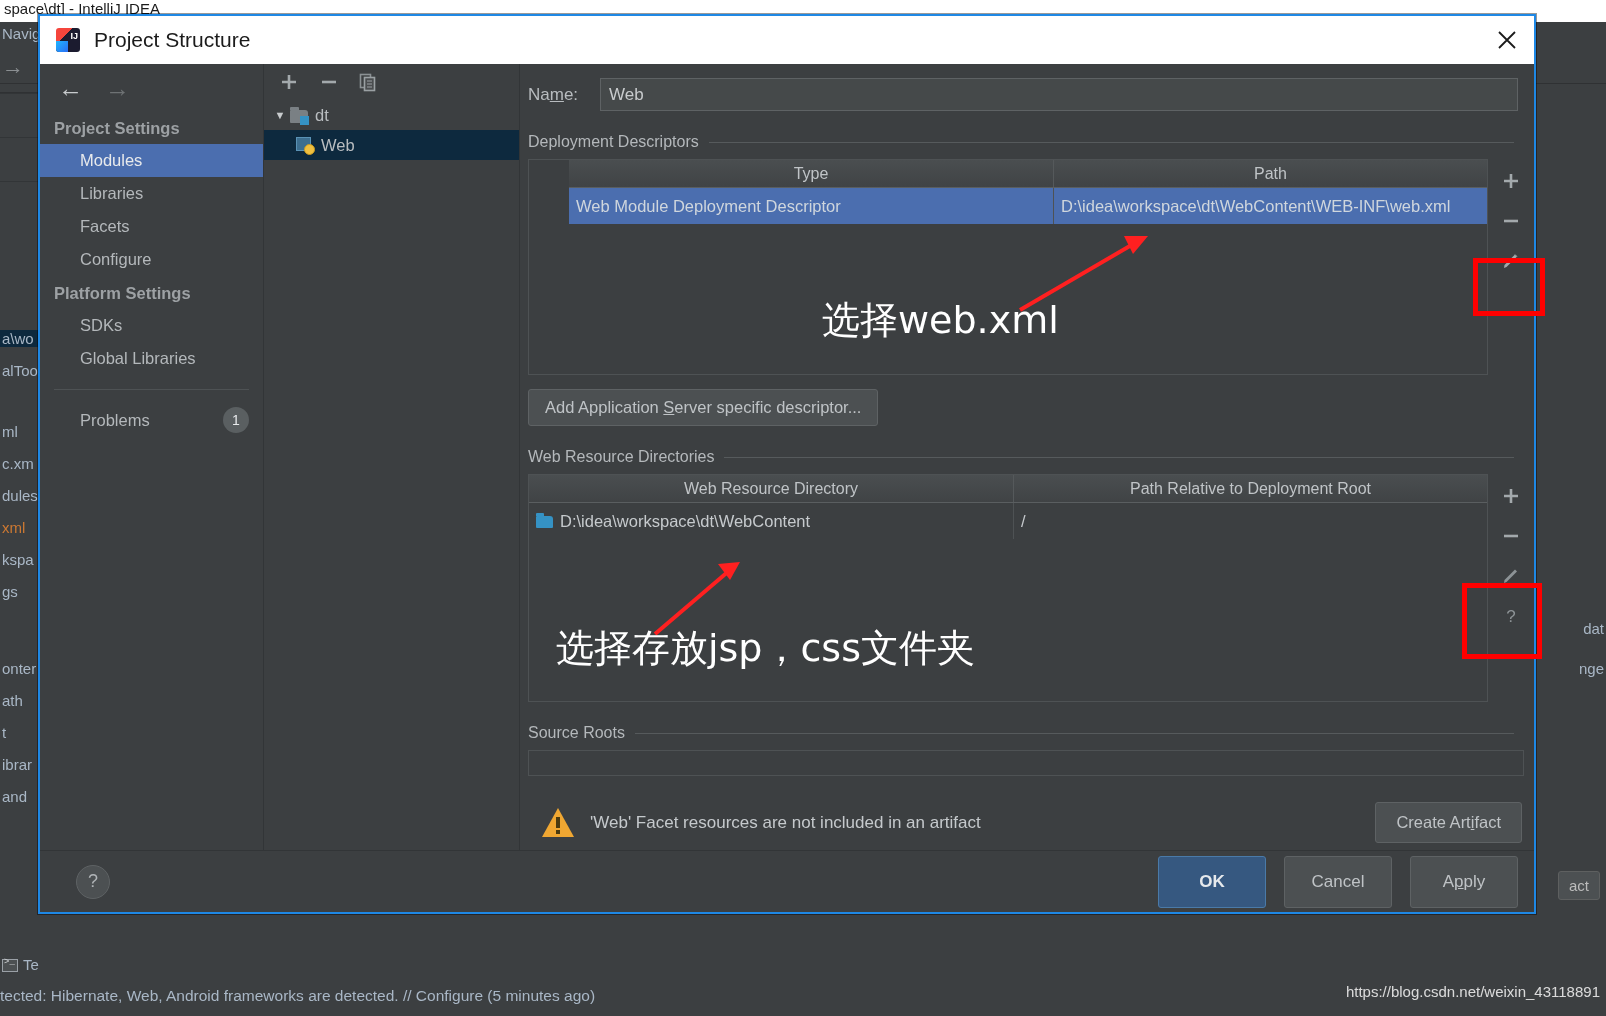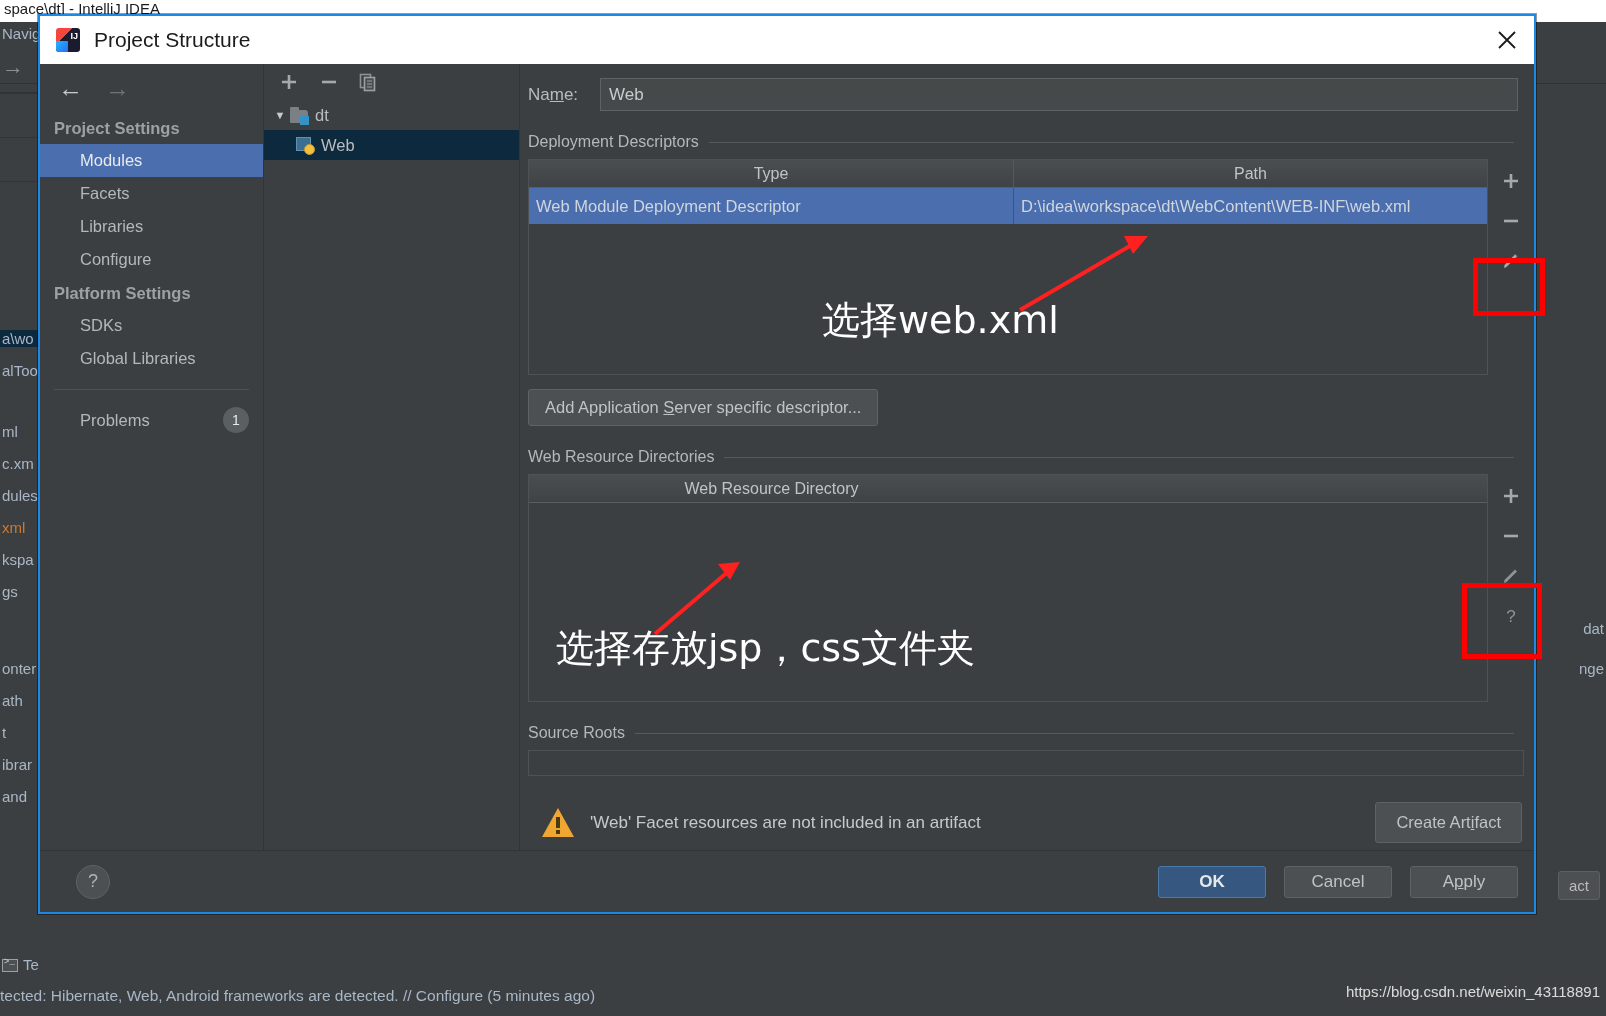--- a/index.html
+++ b/index.html
@@ -310,21 +310,21 @@
   }
   #help-btn {
     width: 34px; height: 34px; border-radius: 50%;
     background: #4c5052; border: 1px solid #5e6264;
     color: #b0b4b7; font-size: 18px;
     display: flex; align-items: center; justify-content: center;
     cursor: pointer; margin-left: 20px;
   }
   #footer-spacer { flex: 1; }
   .fbtn {
-    min-width: 108px; height: 32px; margin-left: 18px;
+    min-width: 108px; height: 52px; margin-left: 18px;
     border-radius: 3px; font-size: 17px;
     display: flex; align-items: center; justify-content: center;
     cursor: pointer;
   }
   .fbtn.primary {
     background: #365880; border: 1px solid #4a7aa8; color: #e6e9ec;
     font-weight: bold;
   }
   .fbtn.normal {
     background: #4c5052; border: 1px solid #5e6264; color: #bfc3c6;
@@ -410,22 +410,22 @@
   <div id="dialog-body">
 
     <div id="sidebar">
       <div class="nav-arrows">
         <span class="back">←</span>
         <span class="fwd">→</span>
       </div>
       <div id="sidebar-list">
           <div class="side-group">Project Settings</div>
           <div class="side-item selected">Modules</div>
+          <div class="side-item">Libraries</div>
           <div class="side-item">Facets</div>
-          <div class="side-item">Libraries</div>
           <div class="side-item">Configure</div>
           <div class="side-group">Platform Settings</div>
           <div class="side-item">SDKs</div>
           <div class="side-item">Global Libraries</div>
         </div>
       <div class="side-sep"></div>
       <div class="side-problems">
         <span class="lbl">Problems</span>
         <span class="badge-count">1</span>
       </div>
@@ -473,21 +473,21 @@
       <div id="name-row">
         <label id="name-label"><span>Na</span><u>m</u><span>e:</span></label>
         <input id="name-input" type="text" value="Web" style="">
       </div>
 
       <div class="sec-title">
         <span>Deployment Descriptors</span>
         <span class="line"></span>
       </div>
       <div class="tbl-wrap">
-        <div class="tbl" style="height:216px;">
+        <div class="tbl" style="height:216px;padding-left:40px;">
           <div class="tbl-head">
             <div class="th" style="flex:0 0 485px">Type</div>
             <div class="th">Path</div>
           </div>
           <div class="tbl-row selected">
             <div class="td" style="flex:0 0 485px">Web Module Deployment Descriptor</div>
             <div class="td">D:\idea\workspace\dt\WebContent\WEB-INF\web.xml</div>
           </div>
         </div>
         <div class="side-btns">
@@ -514,20 +514,30 @@
       </div>
 
       <div class="sec-title">
         <span>Web Resource Directories</span>
         <span class="line"></span>
       </div>
       <div class="tbl-wrap">
         <div class="tbl" style="height:228px;">
           <div class="tbl-head">
             <div class="th" style="flex:0 0 485px">Web Resource Directory</div>
+            <div class="th">Path Relative to Deployment Root</div>
+          </div>
+          <div class="tbl-row">
+            <div class="td" style="flex:0 0 485px">
+              <span class="dir-ic">
+                  <span class="f"></span>
+                </span>
+              <span>D:\idea\workspace\dt\WebContent</span>
+            </div>
+            <div class="td">/</div>
           </div>
         </div>
         <div class="side-btns">
           <span class="sb">
             <svg width="22" height="22" viewBox="0 0 22 22">
                 <path d="M11 4 V18 M4 11 H18" stroke="#a3a9ac" stroke-width="2.6" fill="none"></path>
               </svg>
           </span>
           <span class="sb">
             <svg width="22" height="22" viewBox="0 0 22 22">

